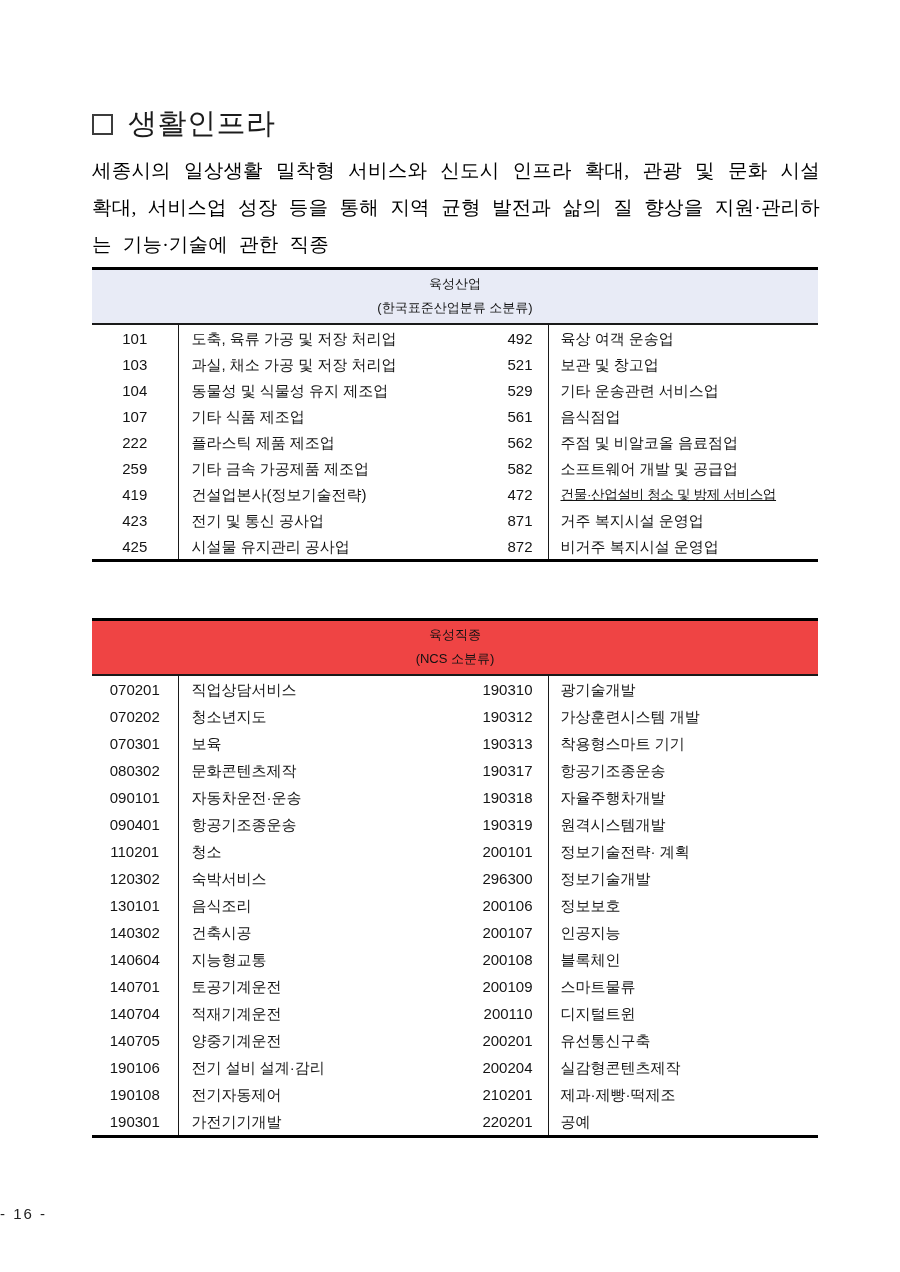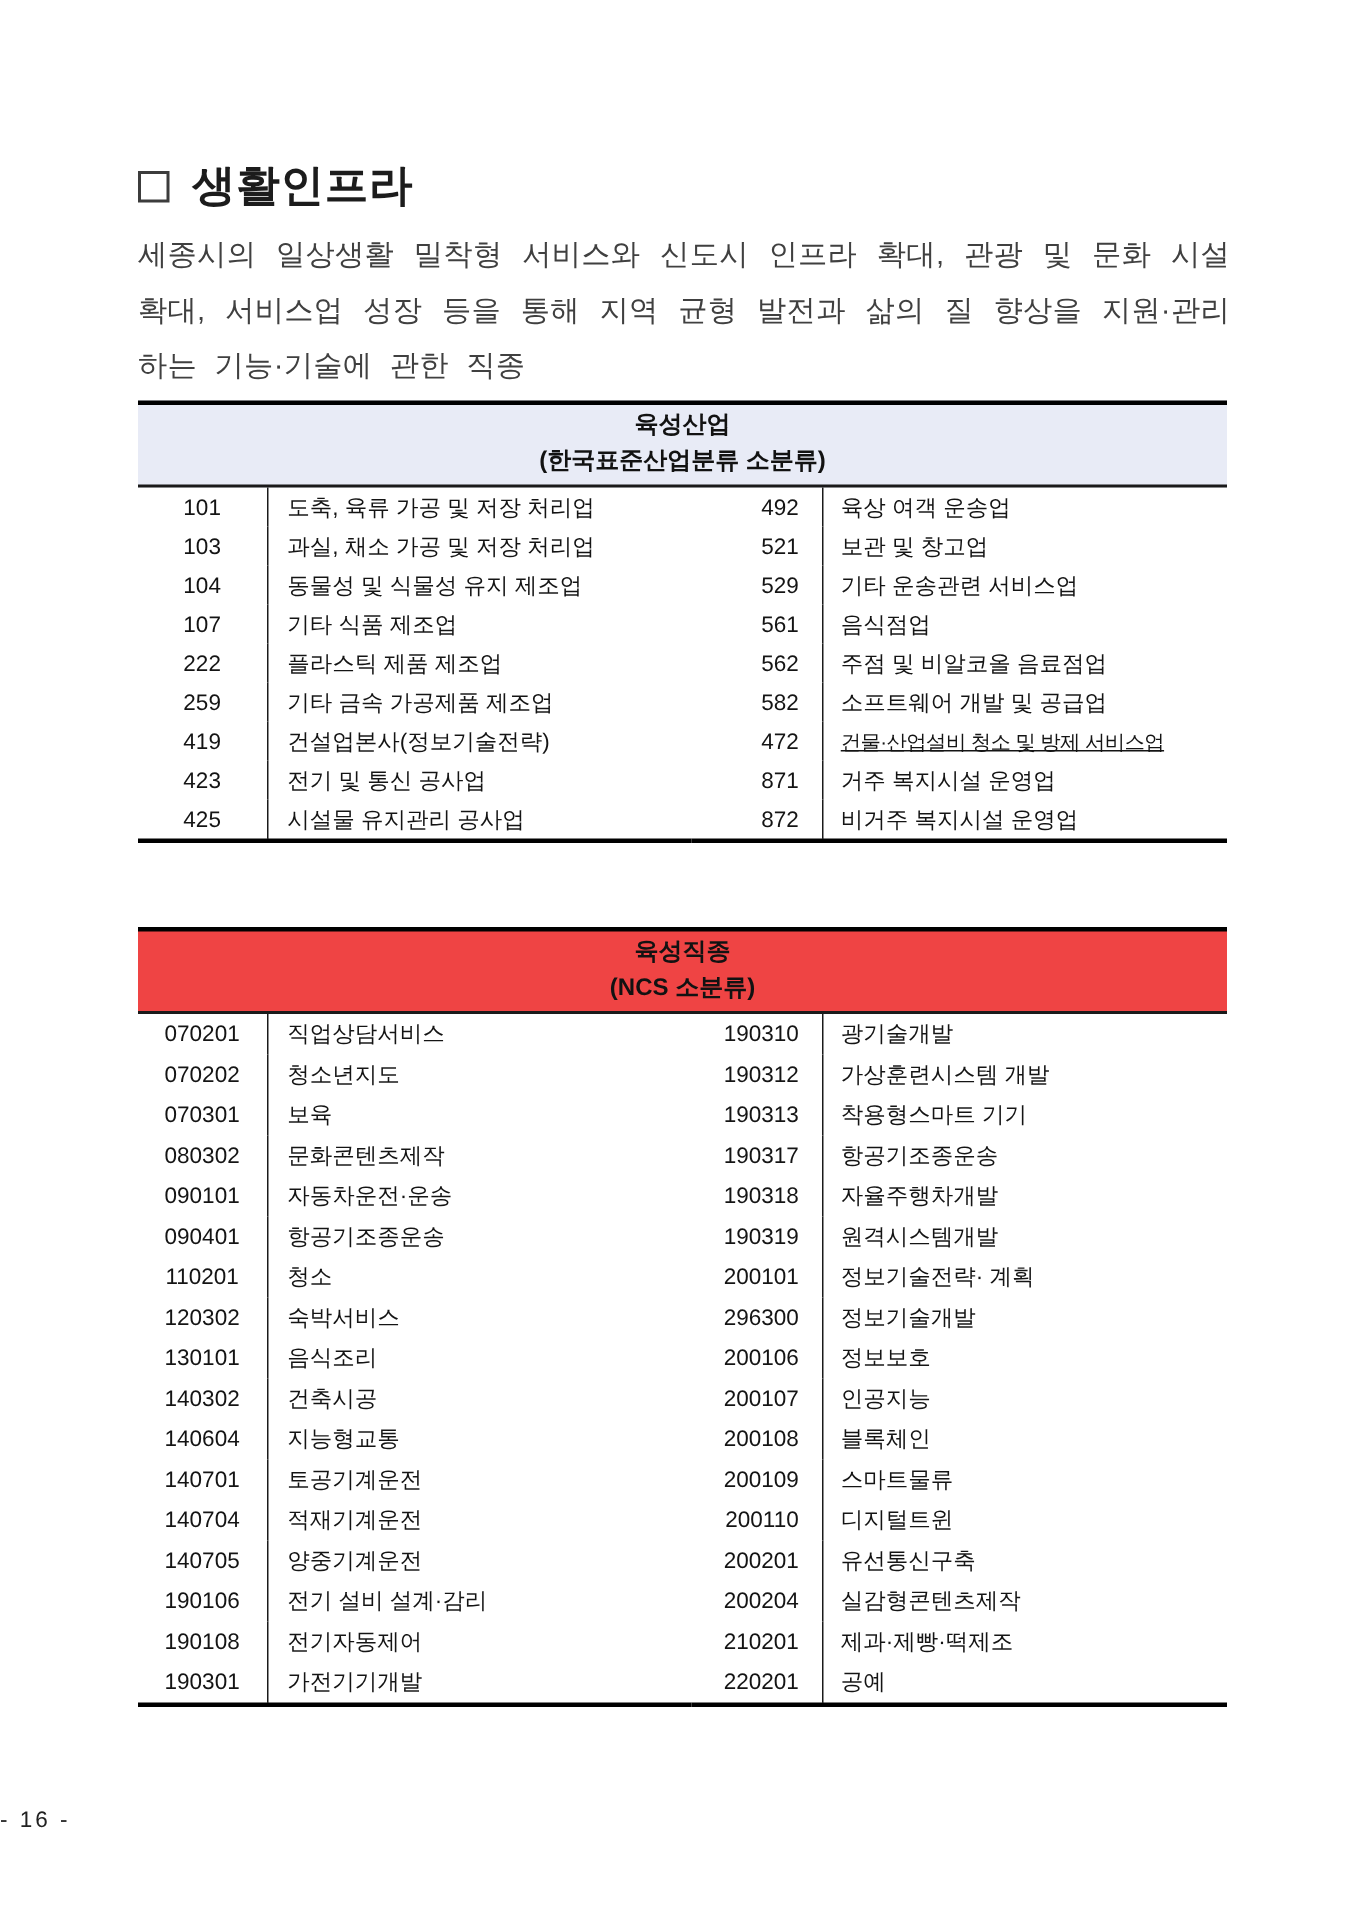--- a/index.html
+++ b/index.html
@@ -29,58 +29,59 @@
   .bullet-square {
     display: inline-block;
     width: 21px;
     height: 21px;
     border: 2.5px solid #3c3c3c;
     margin-right: 15px;
     background: #ffffff;
   }
   .heading-title {
     font-size: 29px;
-    font-weight: 700;
+    font-weight: 400;
     color: #1c1c1c;
     letter-spacing: 0.5px;
   }
 
   
   .intro {
     position: absolute;
     left: 92px;
     top: 152px;
     width: 728px;
     font-size: 19.5px;
     line-height: 37px;
-    color: #404040;
+    color: #000000;
     text-align: justify;
     word-spacing: 6px;
     letter-spacing: 0.2px;
+    font-family: Liberation Serif, serif;
   }
 
   
   .tbl {
     position: absolute;
     left: 92px;
     width: 726px;
   }
   .tbl-1 { top: 267px; }
   .tbl-2 { top: 618px; }
 
   .tbl-head {
     border-top: 3.5px solid #000000;
     border-bottom: 2.5px solid #1a1a1a;
     text-align: center;
     padding: 2px 0 3px 0;
   }
   .tbl-title, .tbl-subtitle {
-    font-size: 16px;
+    font-size: 13px;
     line-height: 24px;
-    font-weight: 700;
+    font-weight: 400;
     color: #121212;
   }
 
   table {
     width: 100%;
     border-collapse: collapse;
     border-bottom: 3.5px solid #000000;
     table-layout: fixed;
   }
   td {

